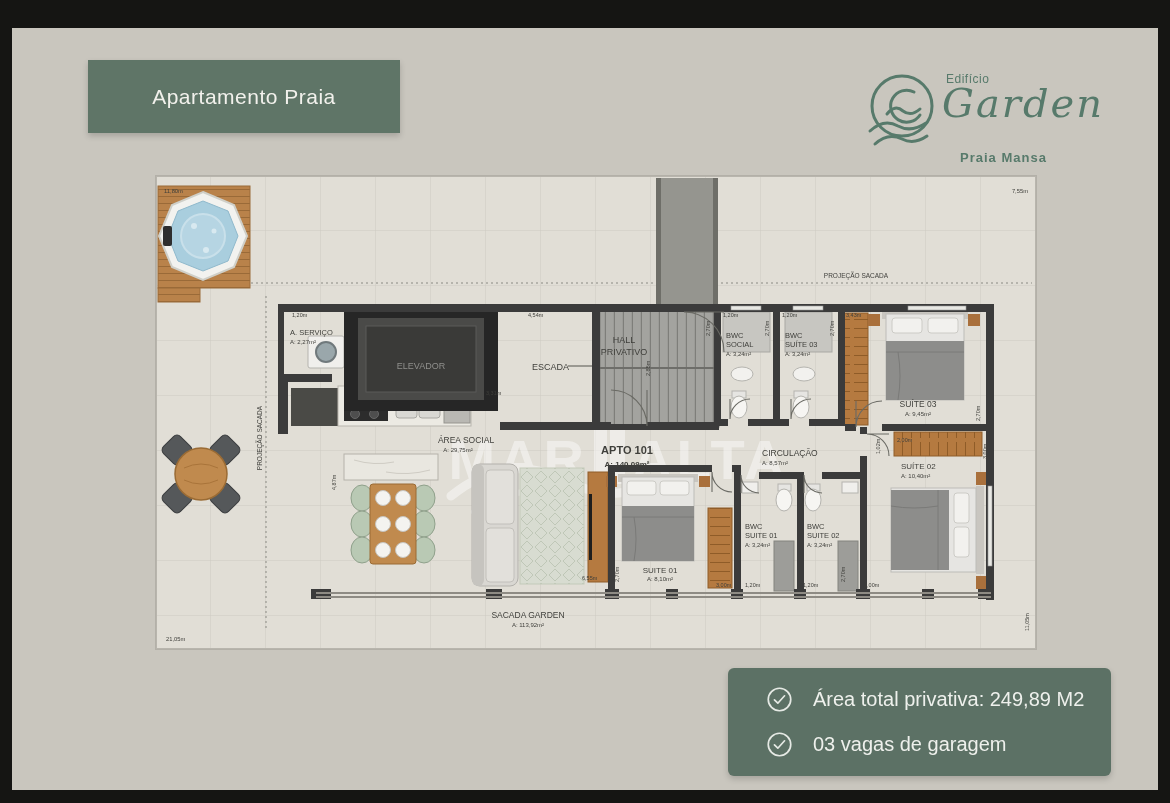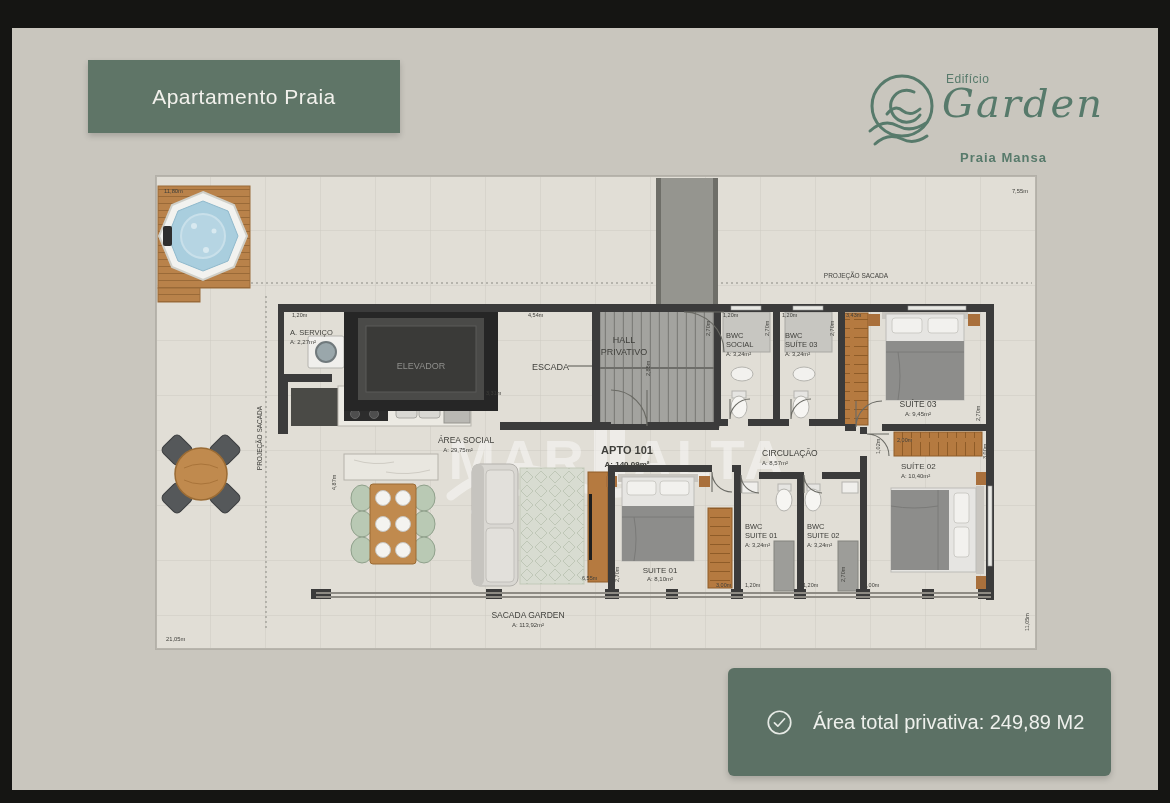--- a/index.html
+++ b/index.html
@@ -392,15 +392,22 @@
   </div>
 
   <div class="infobox">
     <div class="inforow">
       <svg width="27" height="27" viewBox="0 0 24 24">
         <circle cx="12" cy="12" r="10" fill="none" stroke="#e6eae5" stroke-width="1.5"></circle>
         <path d="M7.5 12.3 l3 3 l6 -6.6" fill="none" stroke="#e6eae5" stroke-width="1.5" stroke-linecap="round" stroke-linejoin="round"></path>
       </svg>
       <span>Área total privativa: 249,89 M2</span>
     </div>
+    <div class="inforow">
+      <svg width="27" height="27" viewBox="0 0 24 24">
+        <circle cx="12" cy="12" r="10" fill="none" stroke="#e6eae5" stroke-width="1.5"></circle>
+        <path d="M7.5 12.3 l3 3 l6 -6.6" fill="none" stroke="#e6eae5" stroke-width="1.5" stroke-linecap="round" stroke-linejoin="round"></path>
+      </svg>
+      <span>03 vagas de garagem</span>
+    </div>
   </div>
 
 </div>
 
 </body></html>

